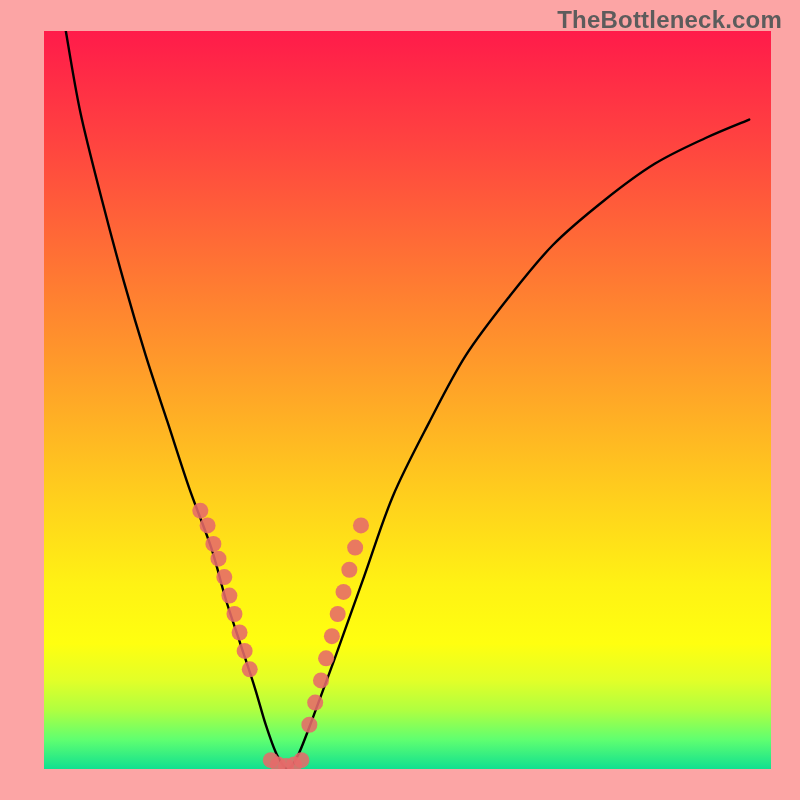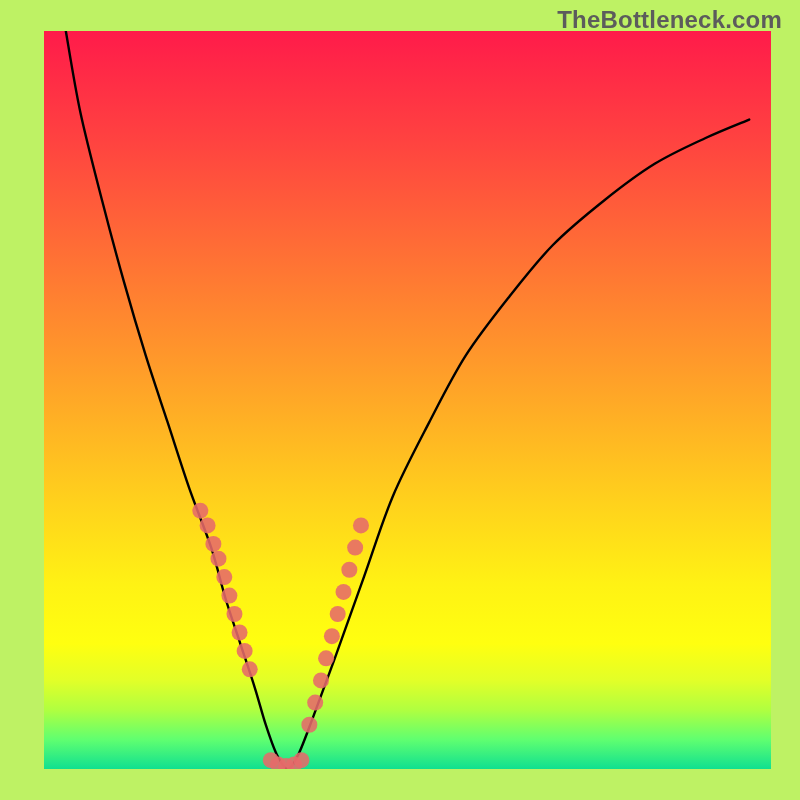--- a/index.html
+++ b/index.html
@@ -8,21 +8,21 @@
     width: 800px;
     height: 800px;
     overflow: hidden;
     background: #000;
     font-family: Arial, Helvetica, sans-serif;
   }
   .stage {
     position: relative;
     width: 800px;
     height: 800px;
-    background: #bef264;
+    background: #fca5a5;
   }
   .plot-area {
     position: absolute;
     background: #000;
   }
   
   .gradient-bg {
     position: absolute;
     left: 0; top: 0; width: 100%; height: 100%;
   }

